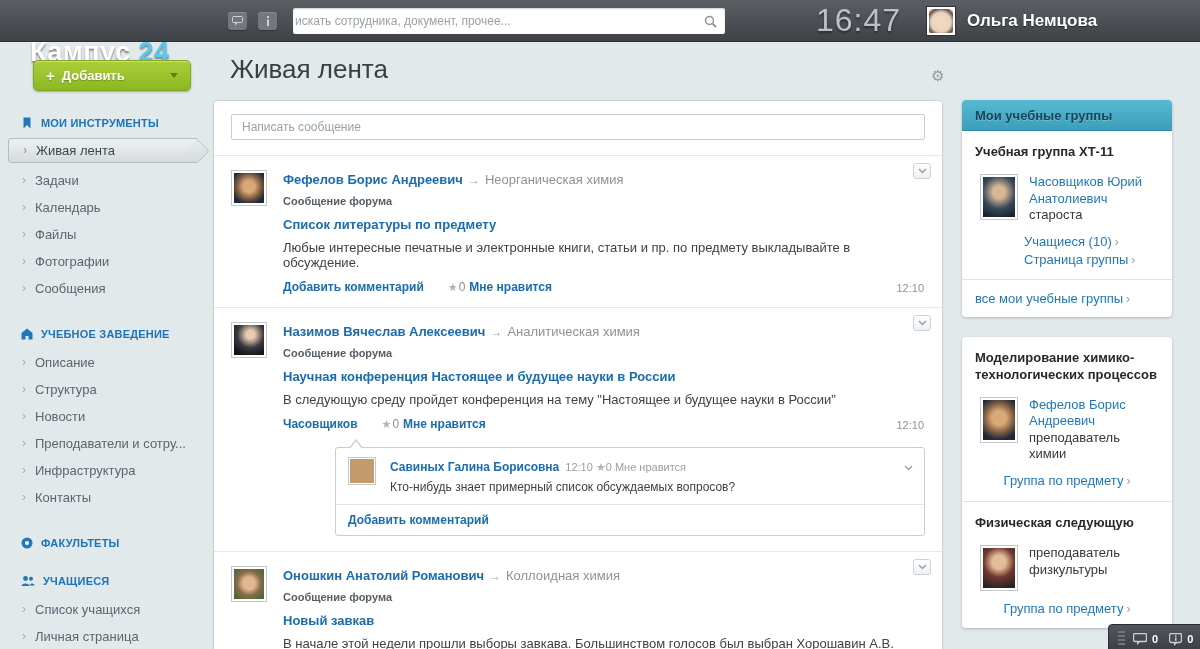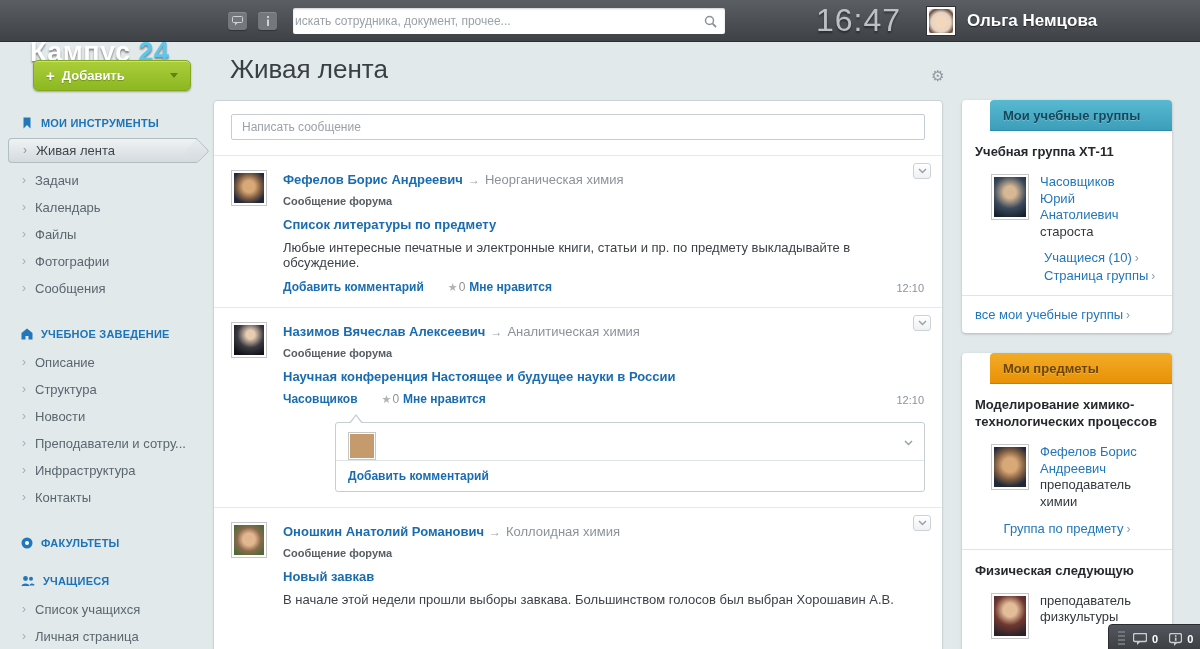--- a/index.html
+++ b/index.html
@@ -109,34 +109,34 @@
   .c-author { font-size:12px; font-weight:bold; color:#1a6cb0; margin-right:6px; cursor:pointer; }
   .c-text { font-size:12px; color:#3d4247; padding:5px 0 10px; }
   .c-foot { border-top:1px solid #e0e5e7; padding:8px 12px; font-size:12px; font-weight:bold; color:#1a6cb0; }
   .c-foot span { cursor:pointer; }
   .c-collapse { position:absolute; top:9px; right:11px; cursor:pointer; }
 
   
   .rightbar { position:absolute; left:962px; top:100px; width:210px; }
   .rbox { background:#fff; border-radius:4px; box-shadow:0 1px 3px rgba(0,0,0,.22); margin-bottom:20px; }
   .rbox-head { height:31px; line-height:31px; padding:0 13px; font-size:13px; font-weight:bold;
-    border-radius:4px 4px 0 0;margin-left:28px; }
+    border-radius:4px 4px 0 0; }
   .rbox-head.teal { background:linear-gradient(#58b9d2,#3c9eba); color:#15465a;
     border-bottom:1px solid #2f8aa6; text-shadow:0 1px 0 rgba(255,255,255,.25); }
   .rbox-head.orange { background:linear-gradient(#f3ac26,#e89107); color:#6b4500;
     border-bottom:1px solid #c87f05; text-shadow:0 1px 0 rgba(255,255,255,.25); }
   .rbox-body { padding:13px 13px 12px; }
   .rname { font-size:13px; font-weight:bold; color:#26292c; line-height:1.3; }
-  .rperson { display:flex; gap:11px; margin:13px 16px 10px; }
+  .rperson { display:flex; gap:11px; margin:13px 5px 10px; }
   .rframe { flex:0 0 38px; width:38px; height:46px; background:#fff; border:1px solid #c7c7c7; padding:2px; }
   .rframe .ph { width:100%; height:100%; }
   .rp-text { font-size:13px; line-height:1.28; }
   .rp-name { color:#2277bb; cursor:pointer; }
   .rp-role { color:#33383c; }
-  .rlinks { margin-left:69px; }
+  .rlinks { margin-left:49px; }
   .rlink { display:block; font-size:13px; color:#2277bb; margin-top:3px; cursor:pointer; }
   .rlink.solo { margin:2px 0 0;text-align:center; }
   .gt { color:#8fa0a8; font-size:12px; margin-left:3px; }
   .rbox-foot { border-top:1px solid #dfe5e7; padding:11px 13px; font-size:13px; color:#2277bb; }
   .rbox-foot span { cursor:pointer; }
   .rdivider { border-top:1px solid #dfe5e7; margin:13px -13px; }
 
   
   .dock { position:absolute; left:1108px; top:624px; width:130px; height:30px;
     background:linear-gradient(#53575d,#393c41); border:1px solid #2b2d31; border-radius:4px;
@@ -296,34 +296,41 @@
         </div>
         <div class="pavatar">
             <span class="ph ph-nazimov"></span>
           </div>
         <div class="post-main">
           <div class="post-head">
             <span class="author">Назимов Вячеслав Алексеевич</span><span class="harrow">→</span><span class="target">Аналитическая химия</span>
           </div>
           <div class="kind">Сообщение форума</div>
           <span class="post-title">Научная конференция Настоящее и будущее науки в России</span>
+          <div class="post-text">В следующую среду пройдет конференция на тему "Настоящее и будущее науки в России"</div>
           <div class="post-foot">
             <span class="foot-action">Часовщиков</span><span class="star">★</span><span class="likes-num">0</span><span class="like-label">Мне нравится</span>
             <span class="post-time">12:10</span>
           </div>
           <div class="comment">
             <div class="c-collapse">
               <svg width="9" height="6" viewBox="0 0 9 6">
                   <path d="M1 1 L4.5 4.5 L8 1" stroke="#98a2a8" stroke-width="1.5" fill="none"></path>
                 </svg>
             </div>
             <div class="c-head clearfix">
               <div class="c-avatar">
                   <span class="ph ph-savinyh"></span>
                 </div>
+              <div class="c-main">
+                <div>
+                  <span class="c-author">Савиных Галина Борисовна</span><span class="c-meta"><span>12:10</span> <span class="star">★</span><span>0</span> <span>Мне нравится</span></span>
+                </div>
+                <div class="c-text">Кто-нибудь знает примерный список обсуждаемых вопросов?</div>
+              </div>
             </div>
             <div class="c-foot"><span>Добавить комментарий</span></div>
           </div>
         </div>
       </article>
 
       <article class="post clearfix">
         <div class="collapse">
           <svg width="9" height="6" viewBox="0 0 9 6">
               <path d="M1 1 L4.5 4.5 L8 1" stroke="#98a2a8" stroke-width="1.5" fill="none"></path>
@@ -363,21 +370,20 @@
         </div>
         <div class="rlinks">
           <span class="rlink"><span>Учащиеся (10)</span><span class="gt">›</span></span>
           <span class="rlink"><span>Страница группы</span><span class="gt">›</span></span>
         </div>
       </div>
       <div class="rbox-foot"><span><span>все мои учебные группы</span><span class="gt">›</span></span></div>
     </div>
 
     <div class="rbox">
-      <div class="rbox-head orange">Мои предметы</div>
       <div class="rbox-body">
         <div class="rname">Моделирование химико-технологических процессов</div>
         <div class="rperson">
           <div class="rframe">
               <span class="ph ph-fefelov"></span>
             </div>
           <div class="rp-text">
             <span class="rp-name">Фефелов Борис Андреевич</span>
             <div class="rp-role">преподаватель химии</div>
           </div>

